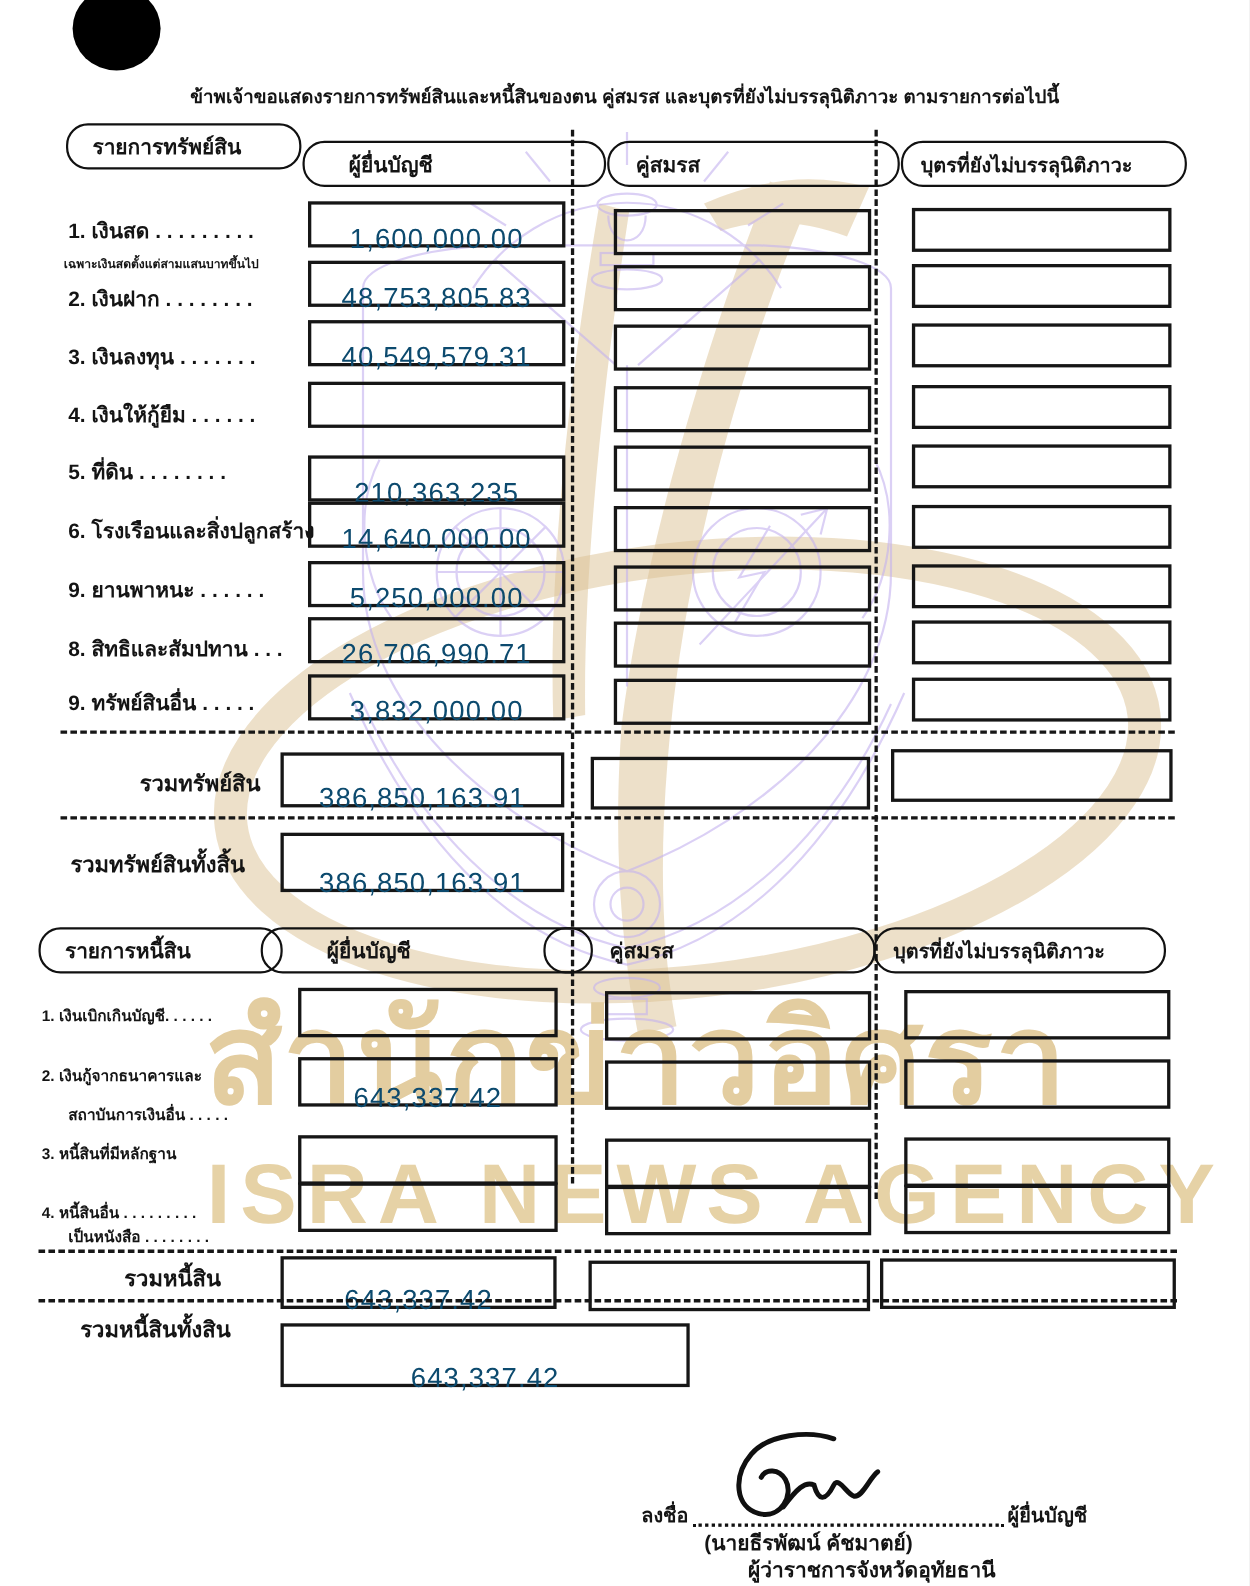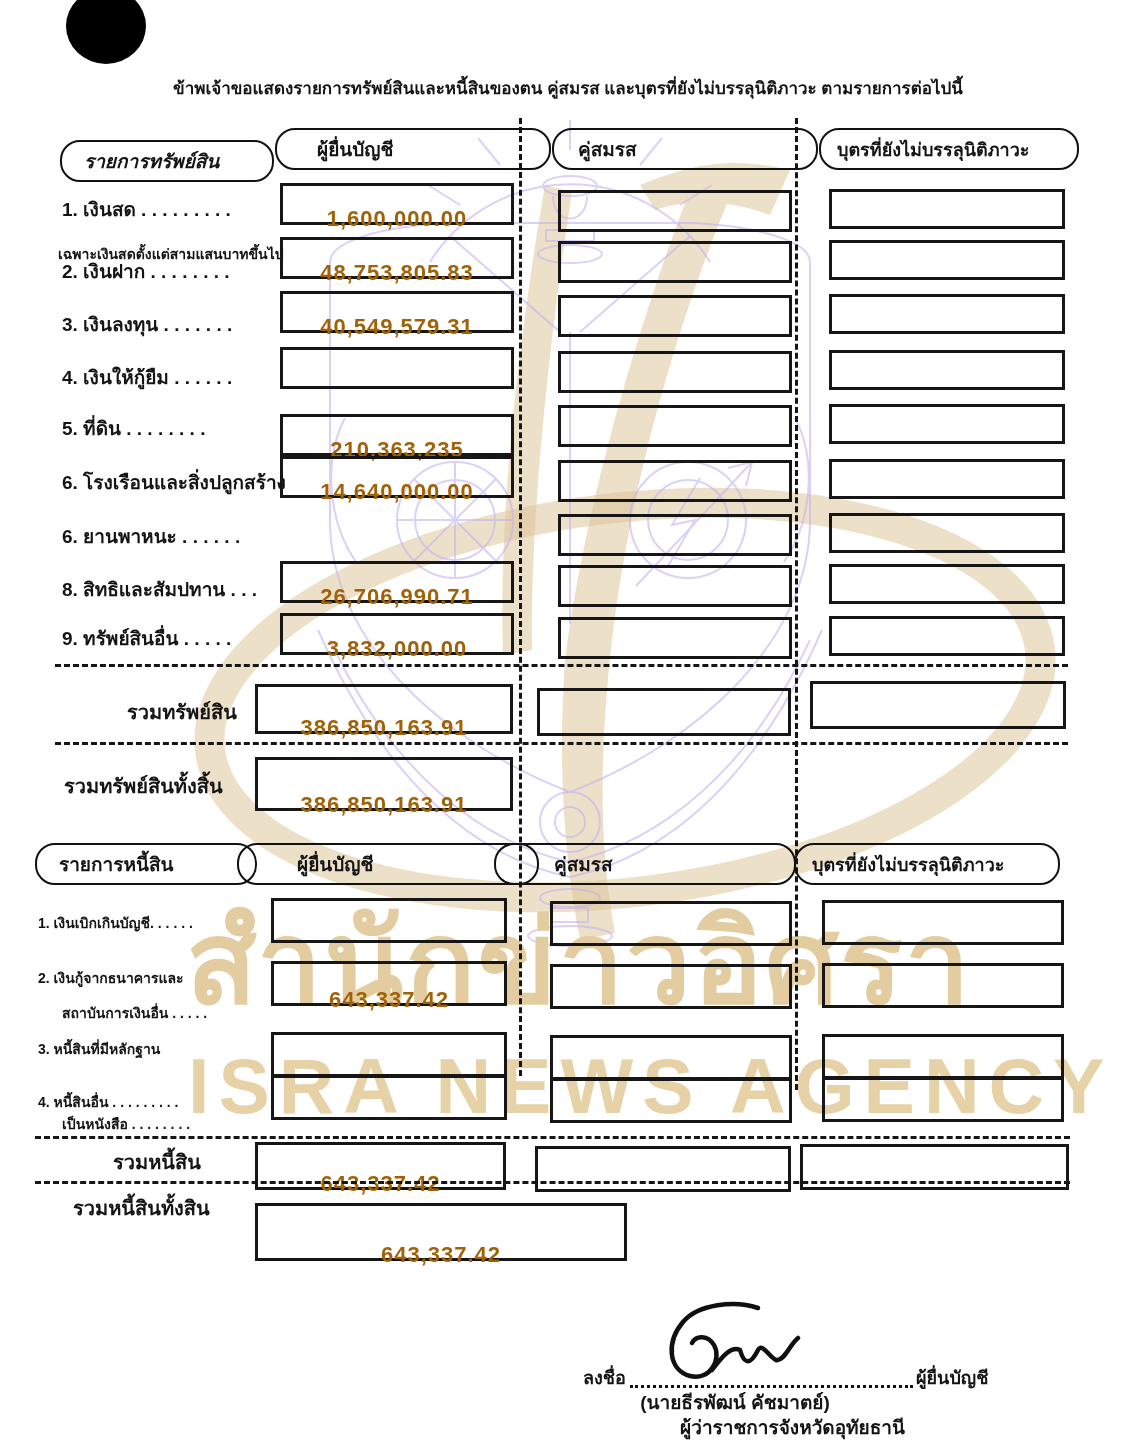--- a/index.html
+++ b/index.html
@@ -38,37 +38,37 @@
     position:absolute; height:38px; border:2.5px solid #111; border-radius:20px;
     display:flex; align-items:center; font-weight:bold; font-size:19px;
     white-space:nowrap; background:transparent;
   }
   
   .box{
     position:absolute; border:3px solid #161616; background:transparent;
     display:flex; align-items:flex-end; justify-content:center;
   }
   .val{
-    font-size:22px; font-weight:bold; color:#a16207;
+    font-size:25px; font-weight:normal; color:#0c4a6e;
     transform:translateY(10px); white-space:nowrap; letter-spacing:1px;
   }
   .a-decl{left:280px; width:228px; height:36px;}
   .a-spouse{left:558px; width:228px; height:36px;}
   .a-child{left:829px; width:230px; height:34px;}
   .l-decl{left:271px; width:230px; height:39px;}
   .l-spouse{left:550px; width:236px; height:39px;}
   .l-child{left:822px; width:236px; height:39px;}
   .rowlabel{
     position:absolute; left:62px; font-size:19px; font-weight:bold; white-space:nowrap;
   }
   .lrowlabel{
     position:absolute; left:38px; font-size:14px; font-weight:bold; white-space:nowrap;
   }
   .note{
-    position:absolute; left:58px; font-size:14px; font-weight:bold; white-space:nowrap;margin-top:12px;
+    position:absolute; left:58px; font-size:11px; font-weight:bold; white-space:nowrap;
   }
   .totlabel{
     position:absolute; font-size:20px; font-weight:bold; white-space:nowrap;
   }
   
   .vdash{position:absolute; width:0; border-left:3px dashed #161616;}
   .hdash{position:absolute; height:0; border-top:3.5px dashed #161616;}
   
   .cert{
     position:absolute; left:183px; top:1264px; width:830px;
@@ -129,21 +129,21 @@
   </svg>
   <div class="wm-th">สำนักข่าวอิศรา</div>
   <div class="wm-en">ISRA NEWS AGENCY</div>
 
   <div class="hdr-circle"></div>
   <div class="subtitle">ข้าพเจ้าขอแสดงรายการทรัพย์สินและหนี้สินของตน  คู่สมรส  และบุตรที่ยังไม่บรรลุนิติภาวะ  ตามรายการต่อไปนี้</div>
 
   <div class="vdash" style="left:519px; top:118px; height:958px;"></div>
   <div class="vdash" style="left:795px; top:118px; height:972px;"></div>
 
-  <div class="pill" style="left:60px;  top:140px; width:188px; padding-left:22px;font-style:italic;">
+  <div class="pill" style="left:60px;  top:112px; width:188px; padding-left:22px;">
       <span>รายการทรัพย์สิน</span>
     </div>
   <div class="pill" style="left:275px; top:128px; width:232px; padding-left:40px;">
       <span>ผู้ยื่นบัญชี</span>
     </div>
   <div class="pill" style="left:552px; top:128px; width:238px; padding-left:24px;">
       <span>คู่สมรส</span>
     </div>
   <div class="pill" style="left:819px; top:128px; width:240px; padding-left:16px; font-size:18px;">
       <span>บุตรที่ยังไม่บรรลุนิติภาวะ</span>
@@ -185,21 +185,24 @@
   <div class="box a-spouse" style="top:405px;"></div>
   <div class="box a-child" style="top:404px;"></div>
 
   <div class="rowlabel" style="top:467px;">6.  โรงเรือนและสิ่งปลูกสร้าง</div>
   <div class="box a-decl" style="top:456px;">
       <span class="val">14,640,000.00</span>
     </div>
   <div class="box a-spouse" style="top:460px;"></div>
   <div class="box a-child" style="top:459px;"></div>
 
-  <div class="rowlabel" style="top:521px;">6.  ยานพาหนะ  .  .  .  .  .  .</div>
+  <div class="rowlabel" style="top:521px;">9.  ยานพาหนะ  .  .  .  .  .  .</div>
+  <div class="box a-decl" style="top:510px;">
+      <span class="val">5,250,000.00</span>
+    </div>
   <div class="box a-spouse" style="top:514px;"></div>
   <div class="box a-child" style="top:513px;"></div>
 
   <div class="rowlabel" style="top:574px;">8.  สิทธิและสัมปทาน  .  .  .</div>
   <div class="box a-decl" style="top:561px;">
       <span class="val">26,706,990.71</span>
     </div>
   <div class="box a-spouse" style="top:565px;"></div>
   <div class="box a-child" style="top:564px;"></div>
 

